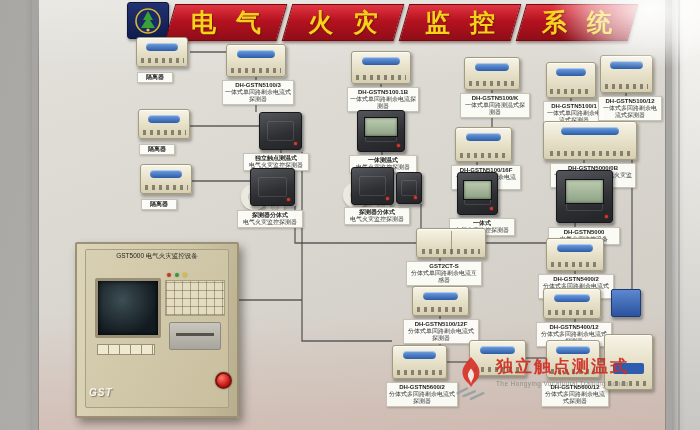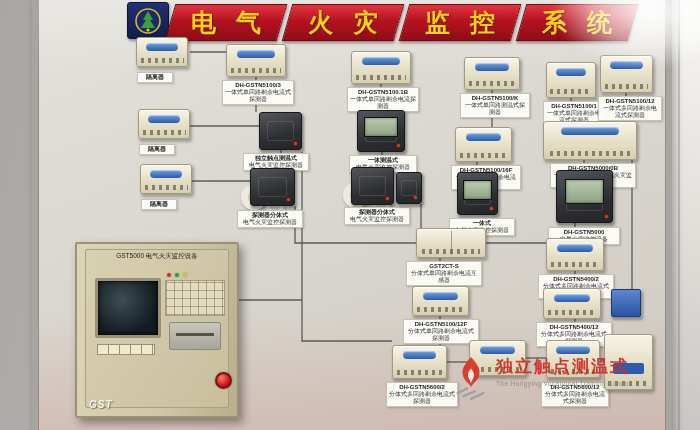--- a/index.html
+++ b/index.html
@@ -71,21 +71,21 @@
     border:1px solid #a79d7f;}
   .cab-led{position:absolute;width:4px;height:4px;border-radius:50%;box-shadow:0 0 2px rgba(0,0,0,.3);}
   .cab-printer{position:absolute;left:92px;top:78px;width:50px;height:26px;
     background:linear-gradient(#c9c6bd,#a8a59c);border:1px solid #8c897f;border-radius:2px;}
   .cab-printer::after{content:"";position:absolute;left:6px;right:6px;top:10px;height:3px;background:#55524a;}
   .cab-btnrow{position:absolute;left:20px;top:100px;width:56px;height:9px;border:1px solid #9a9078;
     background:repeating-linear-gradient(90deg,#efe9cf 0 10px,#9a9078 10px 11px);}
   .cab-alarm{position:absolute;left:138px;top:128px;width:13px;height:13px;border-radius:50%;
     background:radial-gradient(circle at 35% 30%,#ff7a66,#c41616 65%,#8e0d0d);
     border:2px solid #7c1410;box-shadow:0 0 2px rgba(0,0,0,.4);}
-  .cab-brand{position:absolute;left:12px;bottom:6px;font-size:10px;font-style:italic;font-weight:bold;
+  .cab-brand{position:absolute;left:12px;bottom:18px;font-size:10px;font-style:italic;font-weight:bold;
     color:#f6f4ee;text-shadow:1px 1px 1px rgba(60,55,40,.5);letter-spacing:1px;}
 
   .watermark{position:absolute;left:452px;top:355px;width:212px;display:flex;align-items:flex-start;gap:6px;opacity:.93;}
   .wm-cn{font-size:17px;font-weight:bold;color:#cf2f24;letter-spacing:2px;line-height:1.4;}
   .wm-en{font-size:6.5px;color:#8a8a86;letter-spacing:.4px;margin-top:1px;}
 
   .glare{position:absolute;right:-50px;top:-50px;width:200px;height:120px;pointer-events:none;filter:blur(2px);
     background:radial-gradient(ellipse at center,rgba(255,255,255,.95) 0%,rgba(255,255,255,.55) 40%,rgba(255,255,255,0) 70%);}
 </style>
 </head>

